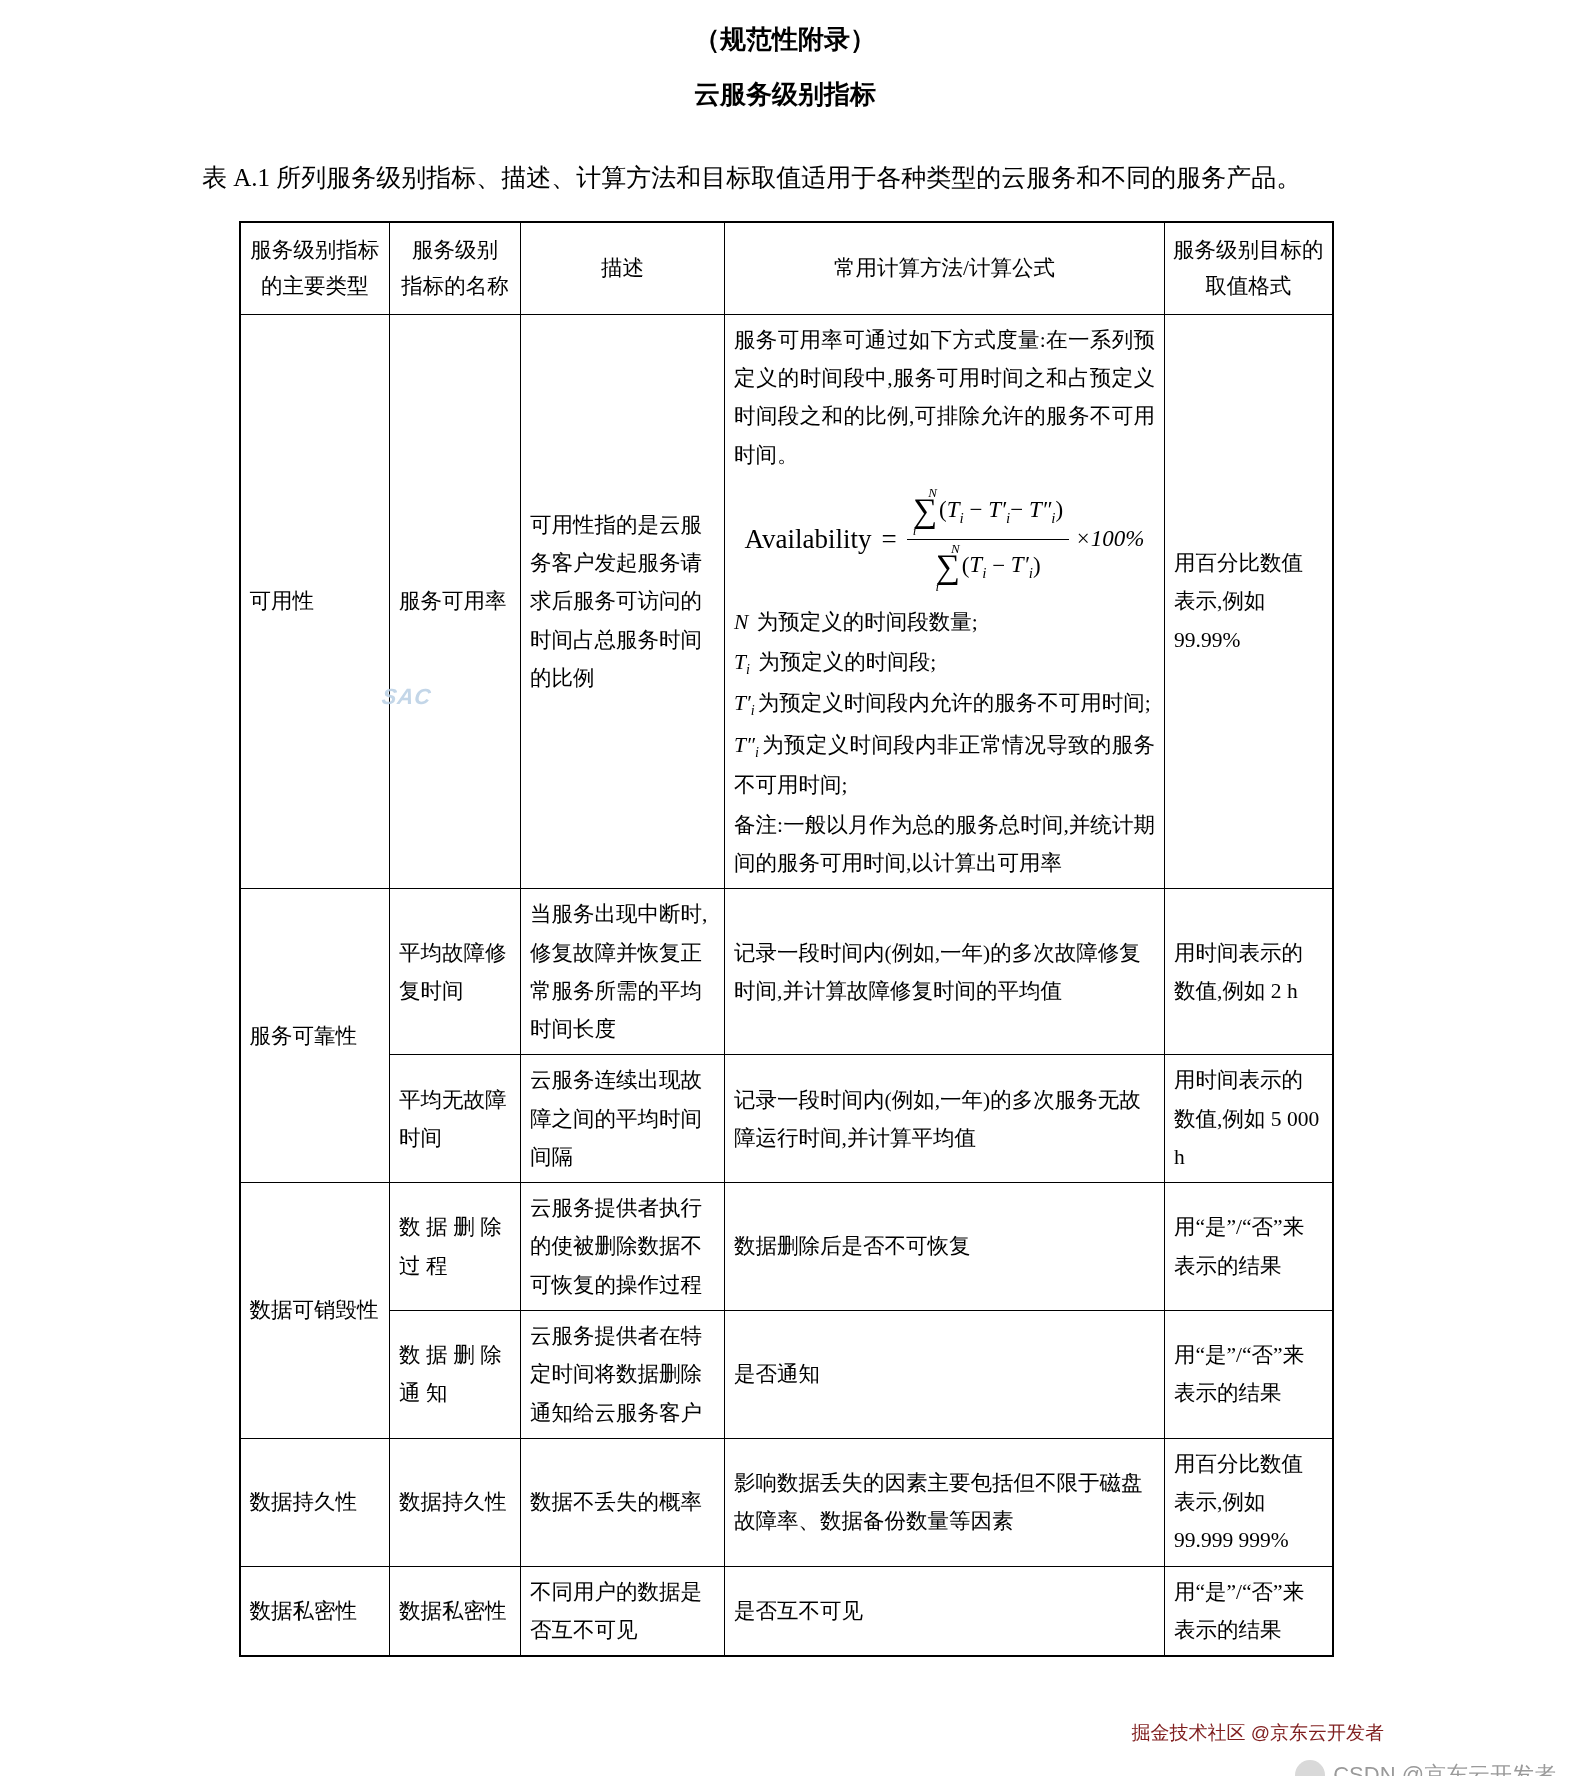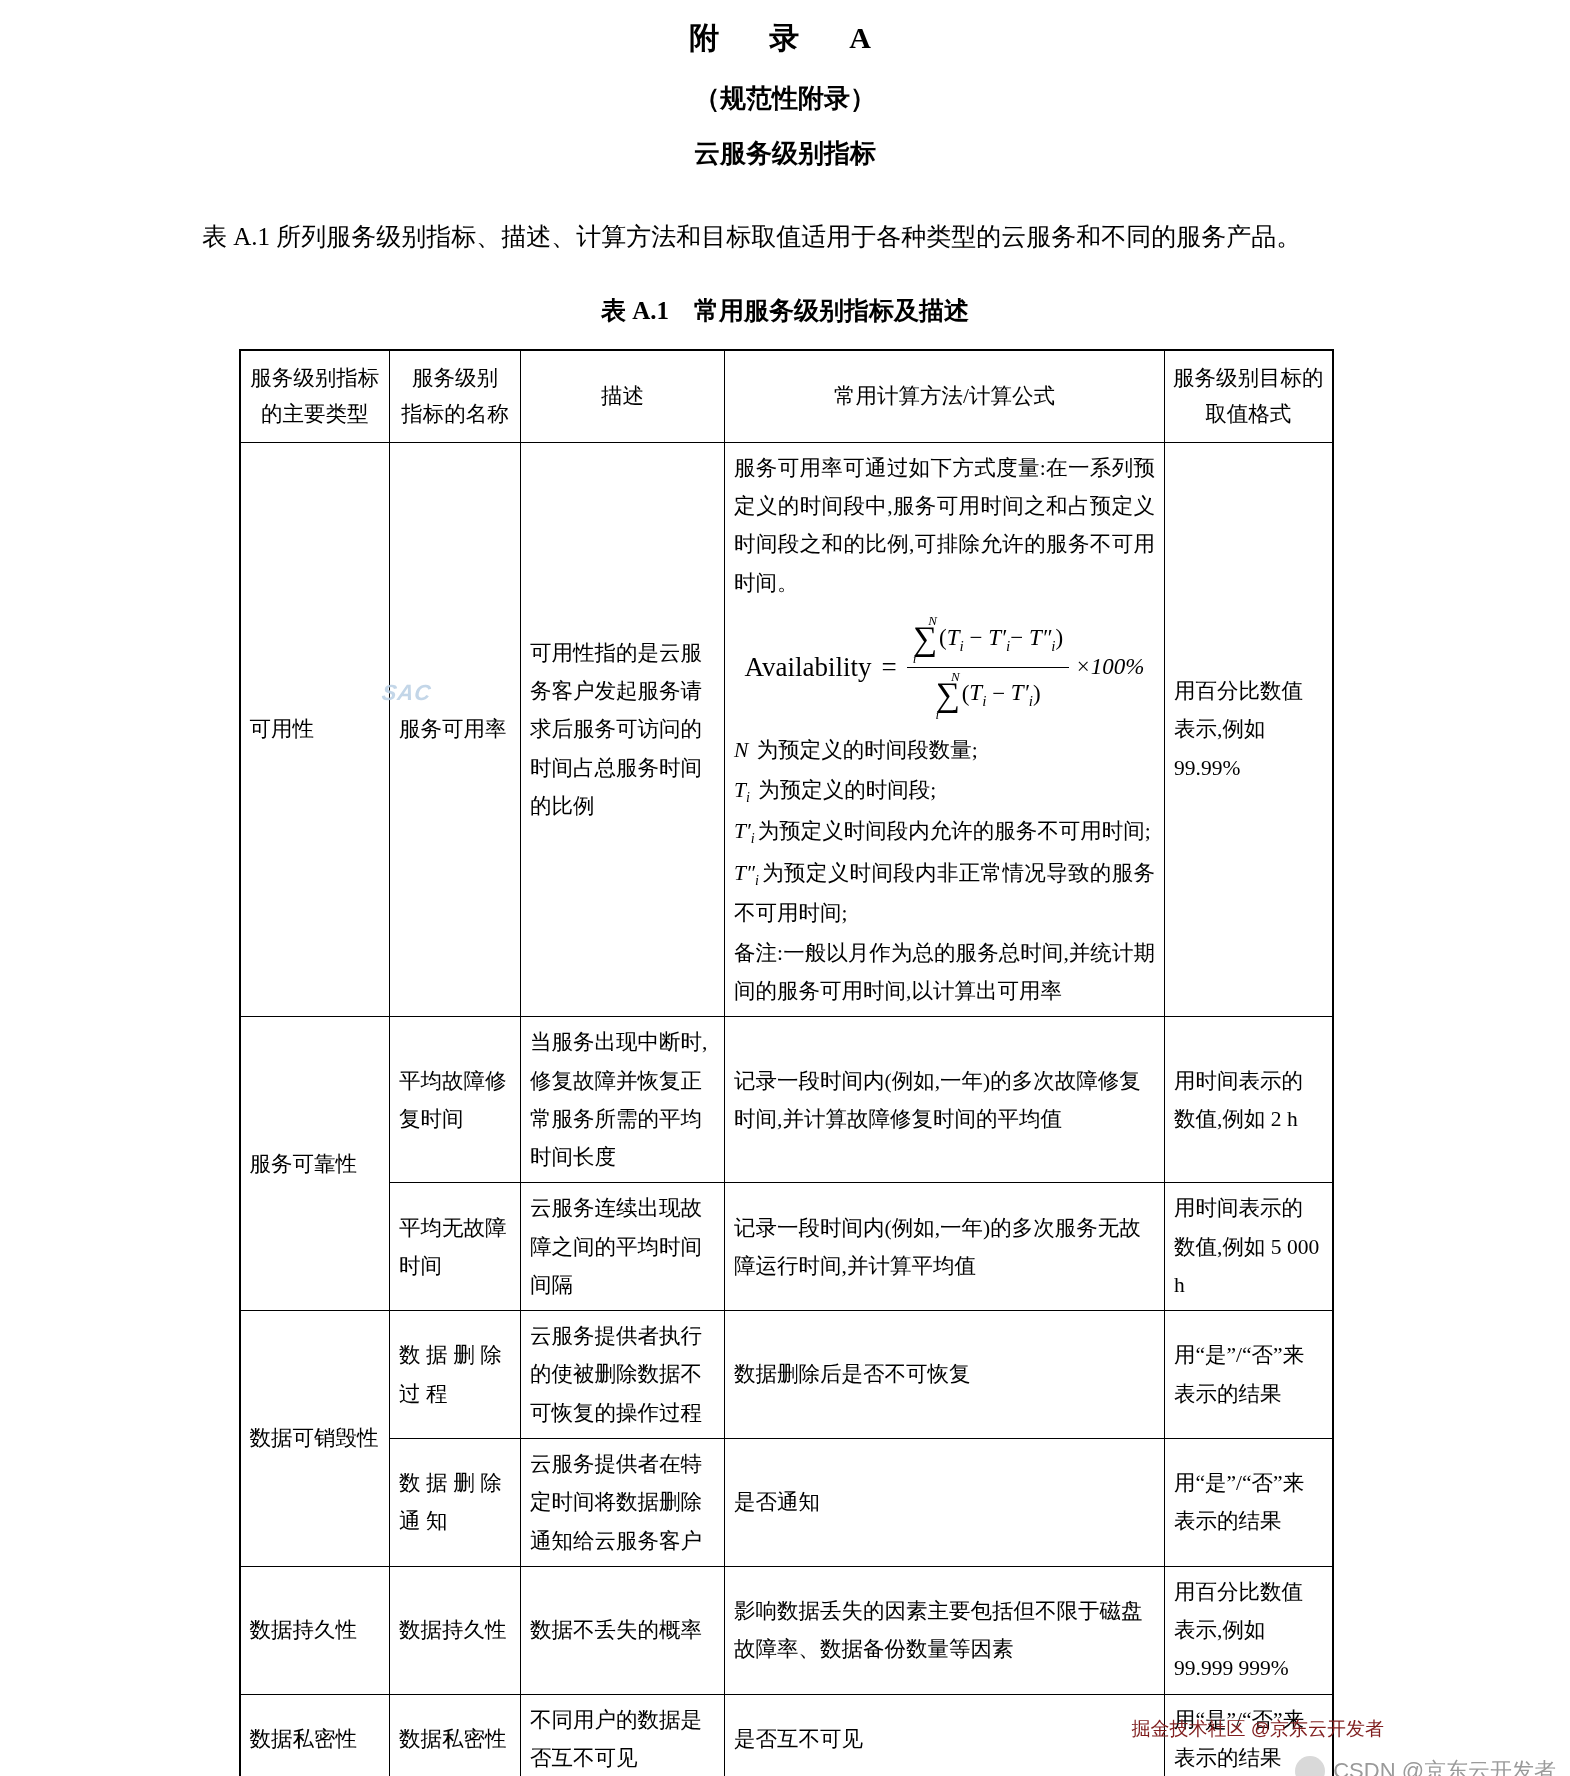--- a/index.html
+++ b/index.html
@@ -199,27 +199,25 @@
     border-radius: 50%;
     background: #d9d9d9;
     display: inline-block;
   }
 </style>
 </head>
 <body>
 
 <div class="page">
 
-  <div class="appendix-title">附　录　A</div>
   <div class="appendix-subtitle">（规范性附录）</div>
   <div class="appendix-name">云服务级别指标</div>
 
   <p class="intro">表 A.1 所列服务级别指标、描述、计算方法和目标取值适用于各种类型的云服务和不同的服务产品。</p>
 
-  <div class="table-caption">表 A.1　常用服务级别指标及描述</div>
 
   <div class="table-wrap">
     <table class="slo">
       <colgroup>
         <col class="c1">
           <col class="c2">
           <col class="c3">
           <col class="c4">
           <col class="c5">
       </colgroup>

